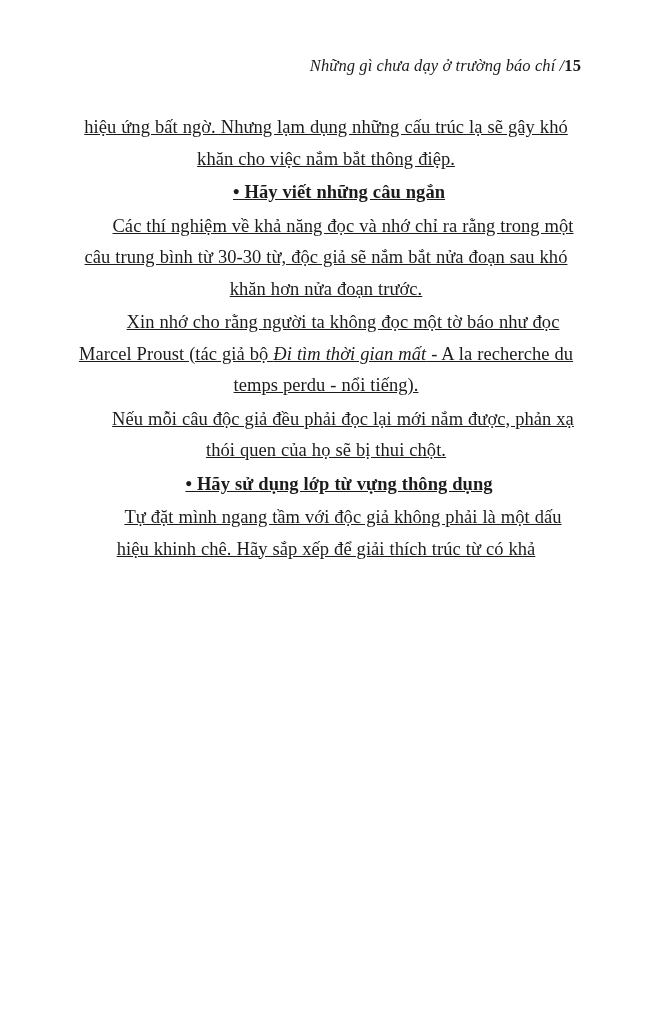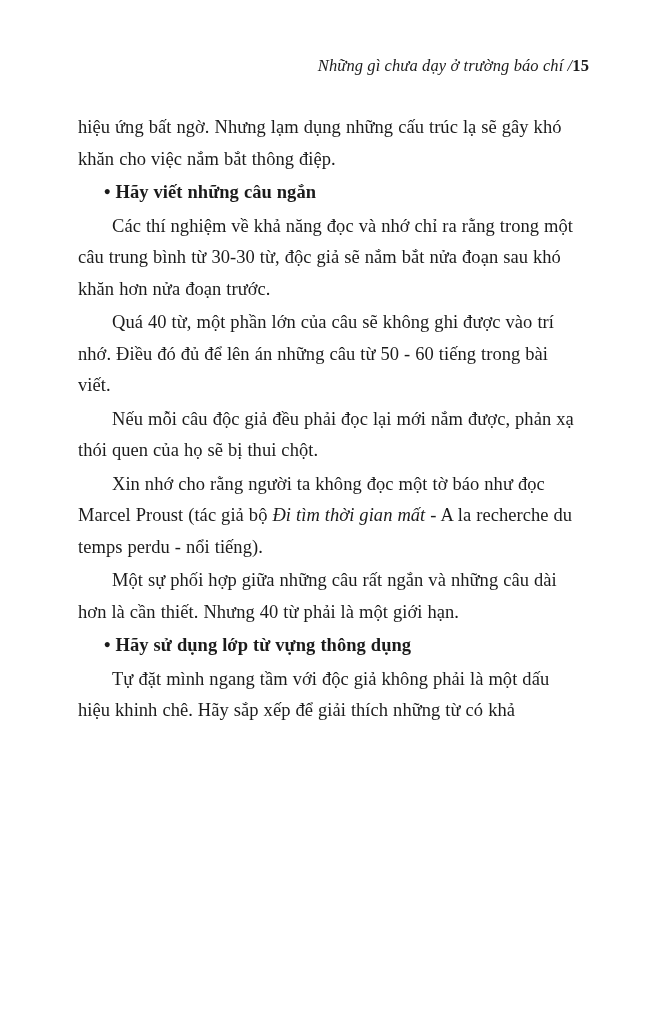--- a/index.html
+++ b/index.html
@@ -17,43 +17,44 @@
   .page {
     position: relative;
     width: 667px;
     height: 1024px;
     box-sizing: border-box;
     padding: 0;
   }
   .running-head {
     position: absolute;
     top: 56px;
-    right: 78px;
+    right: 86px;
     font-size: 16.5px;
     font-style: italic;
     letter-spacing: 0.1px;
     white-space: nowrap;
   }
   .running-head .page-num {
     font-style: normal;
     font-weight: bold;
   }
   .body-col {
     position: absolute;
     top: 112px;
     left: 78px;
     width: 512px;
   }
   p {
     margin: 0 16px 2px 0;
     font-size: 18.5px;
     line-height: 31.5px;
-    text-align: left;
+    text-align: center;
     letter-spacing: 0.05px;
     word-spacing: 0.3px;
+    text-decoration: underline;
   }
   p.indent {
     text-indent: 34px;
   }
   p.bullet {
     text-indent: 26px;
     font-weight: bold;
   }
   em {
     font-style: italic;
@@ -69,28 +70,26 @@
   </div>
 
   <div class="body-col">
 
     <p class="cont">hiệu ứng bất ngờ. Nhưng lạm dụng những cấu trúc lạ sẽ gây khó khăn cho việc nắm bắt thông điệp.</p>
 
     <p class="bullet">• Hãy viết những câu ngắn</p>
 
     <p class="indent">Các thí nghiệm về khả năng đọc và nhớ chỉ ra rằng trong một câu trung bình từ 30-30 từ, độc giả sẽ nắm bắt nửa đoạn sau khó khăn hơn nửa đoạn trước.</p>
 
-    <p class="indent">Quá 40 từ, một phần lớn của câu sẽ không ghi được vào trí nhớ. Điều đó đủ để lên án những câu từ 50 - 60 tiếng trong bài viết.</p>
+
+    <p class="indent"><span>Xin nhớ cho rằng người ta không đọc một tờ báo như đọc Marcel Proust (tác giả bộ </span><em>Đi tìm thời gian mất</em><span> - A la recherche du temps perdu - nổi tiếng).</span></p>
 
     <p class="indent">Nếu mỗi câu độc giả đều phải đọc lại mới nắm được, phản xạ thói quen của họ sẽ bị thui chột.</p>
 
-    <p class="indent"><span>Xin nhớ cho rằng người ta không đọc một tờ báo như đọc Marcel Proust (tác giả bộ </span><em>Đi tìm thời gian mất</em><span> - A la recherche du temps perdu - nổi tiếng).</span></p>
 
-
-    <p class="indent">Một sự phối hợp giữa những câu rất ngắn và những câu dài hơn là cần thiết. Nhưng 40 từ phải là một giới hạn.</p>
 
     <p class="bullet">• Hãy sử dụng lớp từ vựng thông dụng</p>
 
 
-    <p class="indent">Tự đặt mình ngang tầm với độc giả không phải là một dấu hiệu khinh chê. Hãy sắp xếp để giải thích  những từ có khả</p>
+    <p class="indent">Tự đặt mình ngang tầm với độc giả không phải là một dấu hiệu khinh chê. Hãy sắp xếp để giải thích  trúc từ có khả</p>
 
   </div>
 </div>
 
 </body></html>

